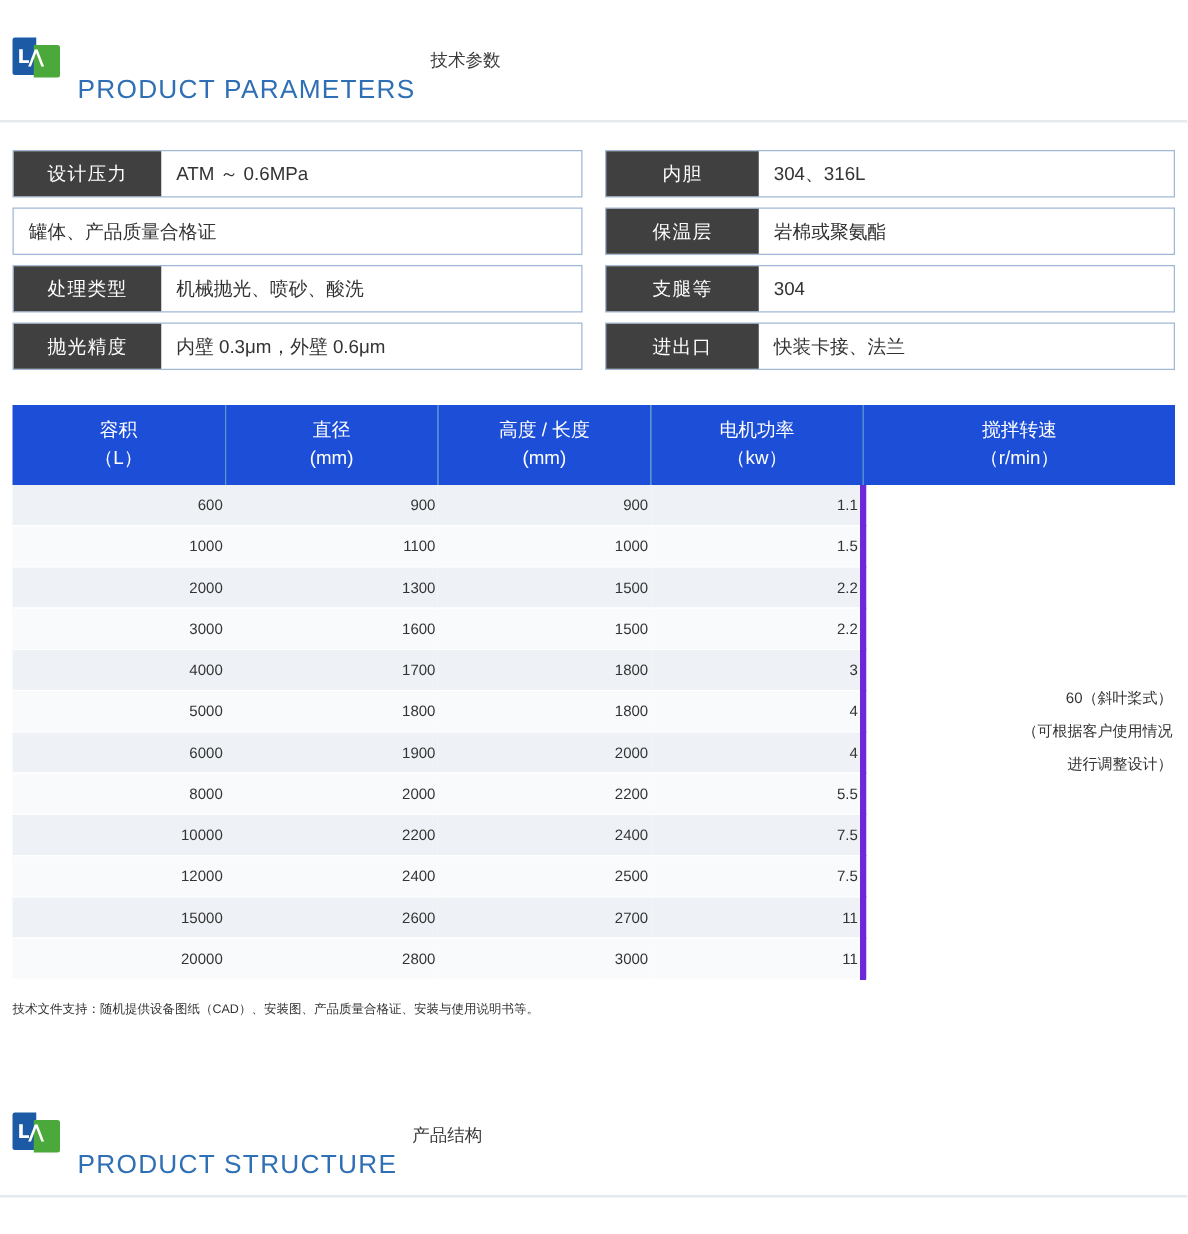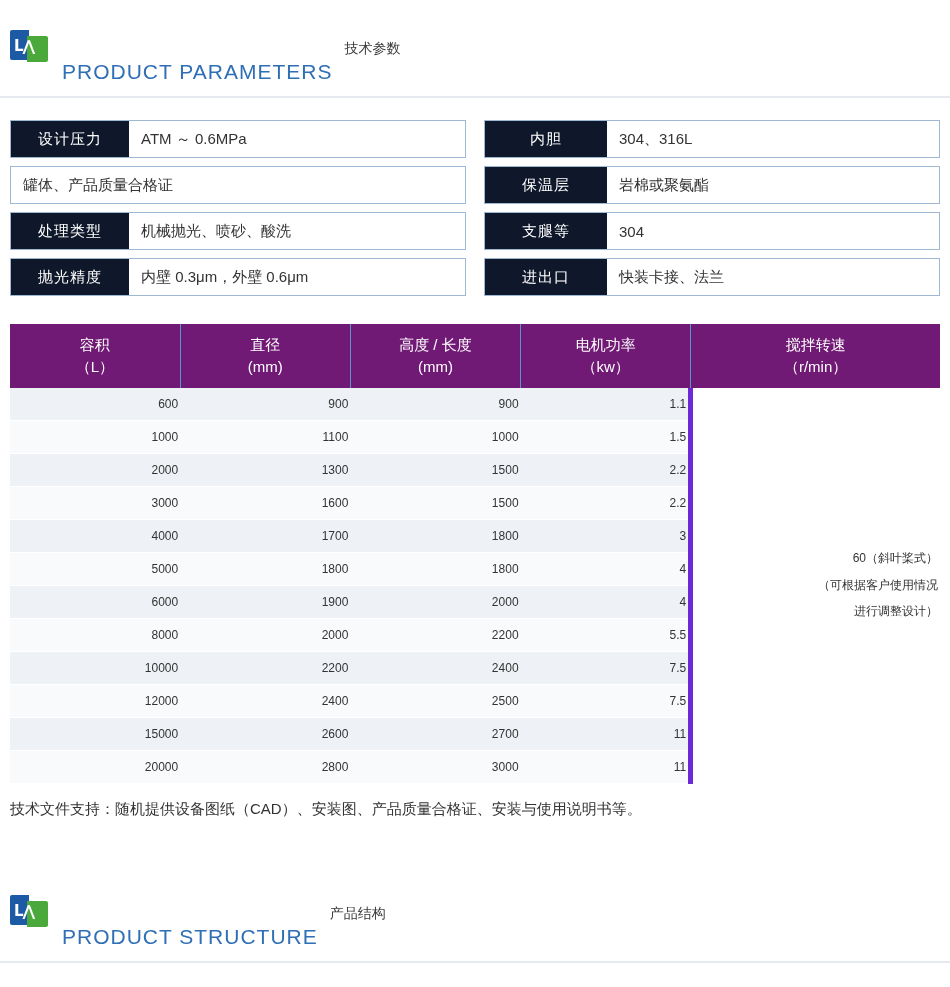--- a/index.html
+++ b/index.html
@@ -78,21 +78,21 @@
   .spec-col { flex: 1 1 0; }
   .spec-row {
     display: flex;
     border: 1px solid #9fb8d4;
     margin-bottom: 8px;
     height: 38px;
     background: #fff;
   }
   .spec-label {
     flex: 0 0 118px;
-    background: #0f172a;
+    background: #404040;
     color: #fff;
     font-size: 15px;
     display: flex;
     align-items: center;
     justify-content: center;
     letter-spacing: 1px;
   }
   .spec-col.right .spec-label { flex: 0 0 122px; }
   .spec-value {
     flex: 1 1 auto;
@@ -104,21 +104,21 @@
   }
 
   
   .table-wrap { padding: 20px 10px 0 10px; }
   table.spec-table {
     width: 100%;
     border-collapse: collapse;
     table-layout: fixed;
   }
   table.spec-table th {
-    background: #701a75;
+    background: #1d4ed8;
     color: #fff;
     font-weight: normal;
     font-size: 15px;
     line-height: 1.45;
     padding: 10px 2px;
     border-right: 1px solid #5a94cb;
     text-align: center;
   }
   table.spec-table th:last-child { border-right: none; }
   table.spec-table td {
@@ -132,21 +132,21 @@
   table.spec-table tbody tr:nth-child(even) td { background: #f8fafc; }
   td.merged {
     background: #ffffff !important;
     border-left: 5px solid #6d28d9;
     vertical-align: middle;
     line-height: 2.2;
     font-size: 15px;
   }
   .note {
     padding: 16px 10px 0 10px;
-    font-size: 15px;
+    font-size: 10px;
     color: #333;
   }
 
   .bottom-header { margin-top: 46px; }
 </style>
 </head>
 <body>
 
 <div class="page">
 

